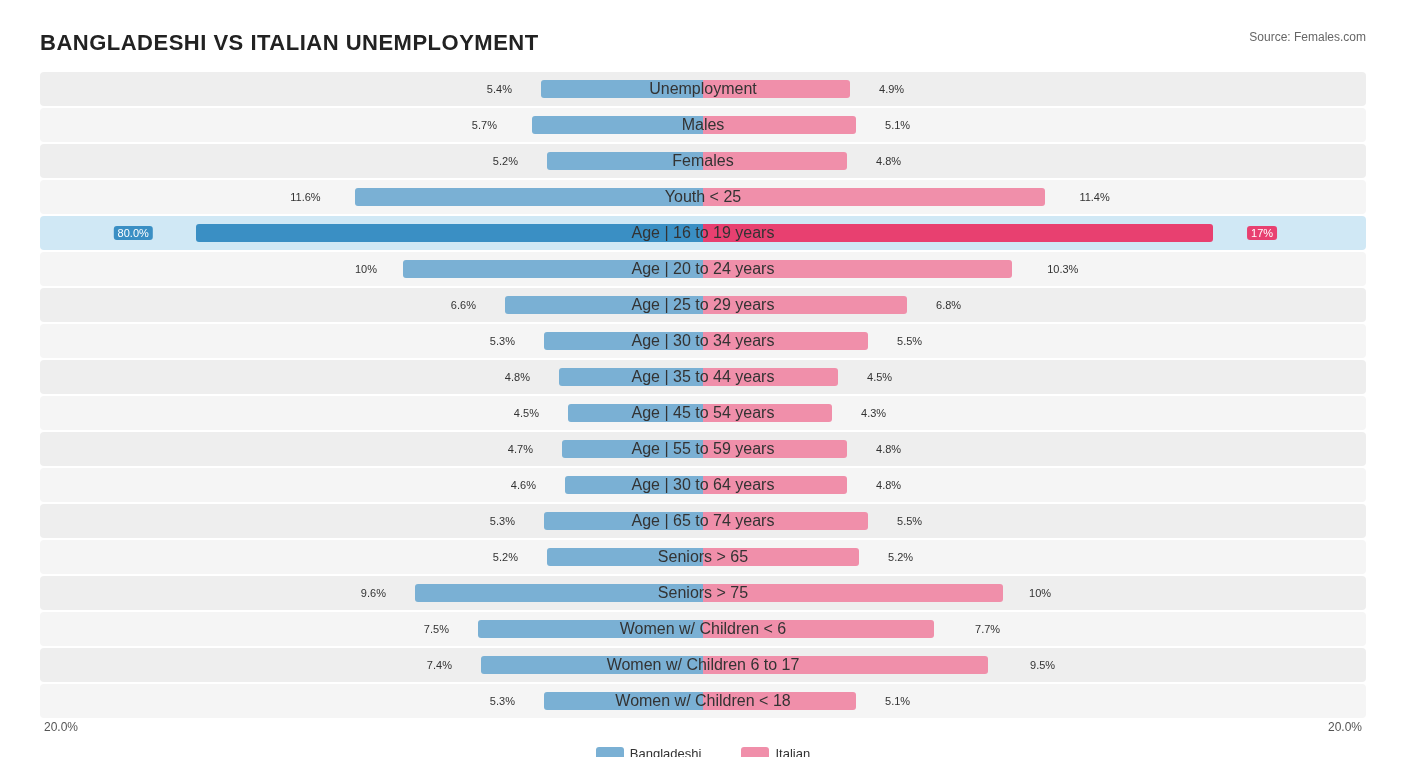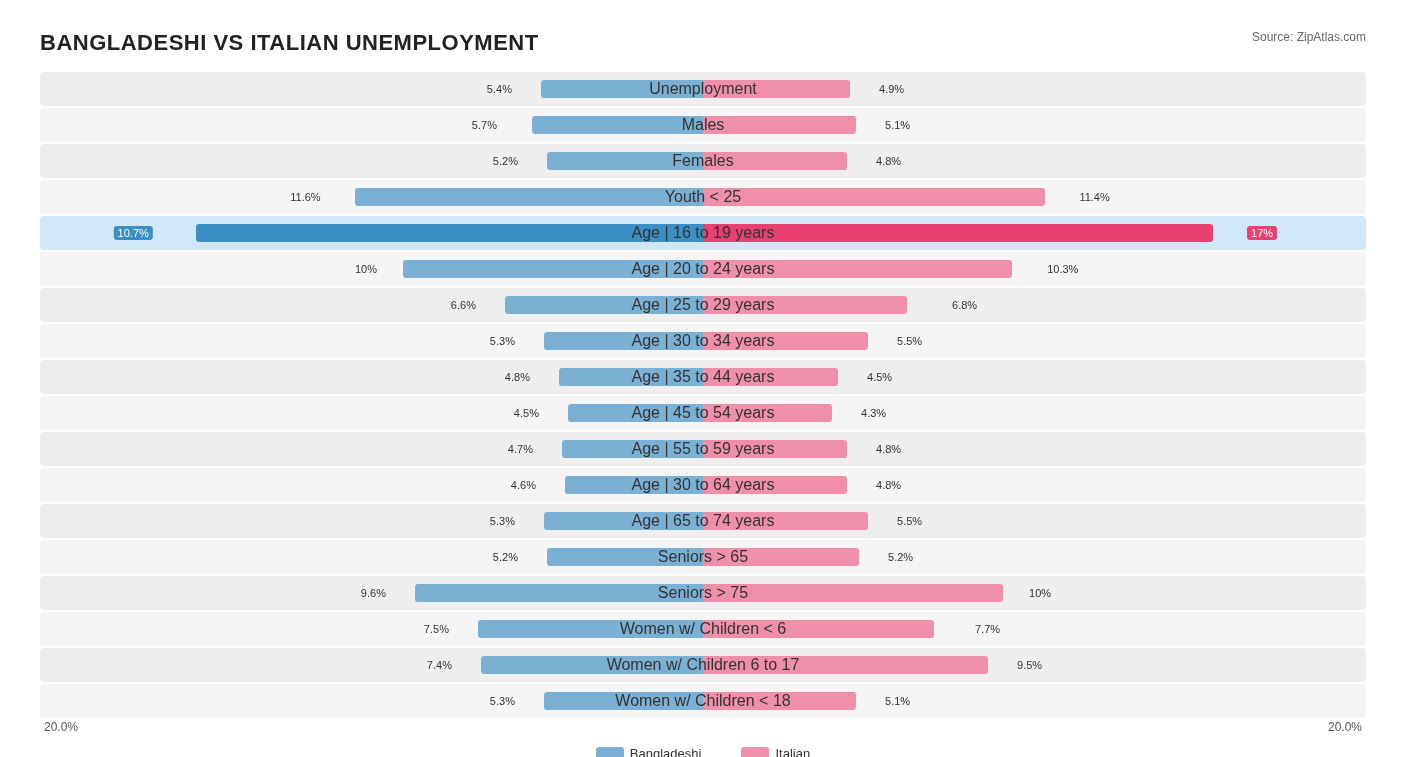--- a/index.html
+++ b/index.html
@@ -175,21 +175,21 @@
     
     
     
   </style>
 </head>
 <body>
 
 <div class="chart-container">
   <div class="chart-header">
     <div class="chart-title">BANGLADESHI VS ITALIAN UNEMPLOYMENT</div>
-    <div class="chart-source">Source: ZipAtlas.com</div>
+    <div class="chart-source">Source: Females.com</div>
   </div>
 
   <div class="chart-body" id="chart-body">
 
   <div class="bar-row">
         <div class="left-section">
           <div class="bar-left" style="width: 162px;"></div>
           <div class="value-left" style="right: 162px;">5.4%</div>
         </div>
         <div class="label-center">Unemployment</div>
@@ -227,21 +227,21 @@
         </div>
         <div class="label-center">Youth &lt; 25</div>
         <div class="right-section">
           <div class="bar-right" style="width: 342px;"></div>
           <div class="value-right" style="left: 342px;">11.4%</div>
         </div>
       </div>
       <div class="bar-row highlighted">
         <div class="left-section">
           <div class="bar-left highlight-blue" style="width: 507px;"></div>
-          <div class="value-left highlight" style="right: 507px;">10.7%</div>
+          <div class="value-left highlight" style="right: 507px;">80.0%</div>
         </div>
         <div class="label-center">Age | 16 to 19 years</div>
         <div class="right-section">
           <div class="bar-right highlight-pink" style="width: 510px;"></div>
           <div class="value-right highlight" style="left: 510px;">17%</div>
         </div>
       </div>
       <div class="bar-row">
         <div class="left-section">
           <div class="bar-left" style="width: 300px;"></div>
@@ -254,21 +254,21 @@
         </div>
       </div>
       <div class="bar-row">
         <div class="left-section">
           <div class="bar-left" style="width: 198px;"></div>
           <div class="value-left" style="right: 198px; text-align: center;">6.6%</div>
         </div>
         <div class="label-center">Age | 25 to 29 years</div>
         <div class="right-section">
           <div class="bar-right" style="width: 204px;"></div>
-          <div class="value-right" style="left: 220px;">6.8%</div>
+          <div class="value-right" style="left: 204px;">6.8%</div>
         </div>
       </div>
       <div class="bar-row">
         <div class="left-section">
           <div class="bar-left" style="width: 159px;"></div>
           <div class="value-left" style="right: 159px;">5.3%</div>
         </div>
         <div class="label-center">Age | 30 to 34 years</div>
         <div class="right-section">
           <div class="bar-right" style="width: 165px;"></div>
@@ -364,21 +364,21 @@
         </div>
       </div>
       <div class="bar-row">
         <div class="left-section">
           <div class="bar-left" style="width: 222px;"></div>
           <div class="value-left" style="right: 222px;">7.4%</div>
         </div>
         <div class="label-center">Women w/ Children 6 to 17</div>
         <div class="right-section">
           <div class="bar-right" style="width: 285px;"></div>
-          <div class="value-right" style="left: 285px; text-align: center;">9.5%</div>
+          <div class="value-right" style="left: 298px; text-align: center;">9.5%</div>
         </div>
       </div>
       <div class="bar-row">
         <div class="left-section">
           <div class="bar-left" style="width: 159px;"></div>
           <div class="value-left" style="right: 159px;">5.3%</div>
         </div>
         <div class="label-center">Women w/ Children &lt; 18</div>
         <div class="right-section">
           <div class="bar-right" style="width: 153px;"></div>

